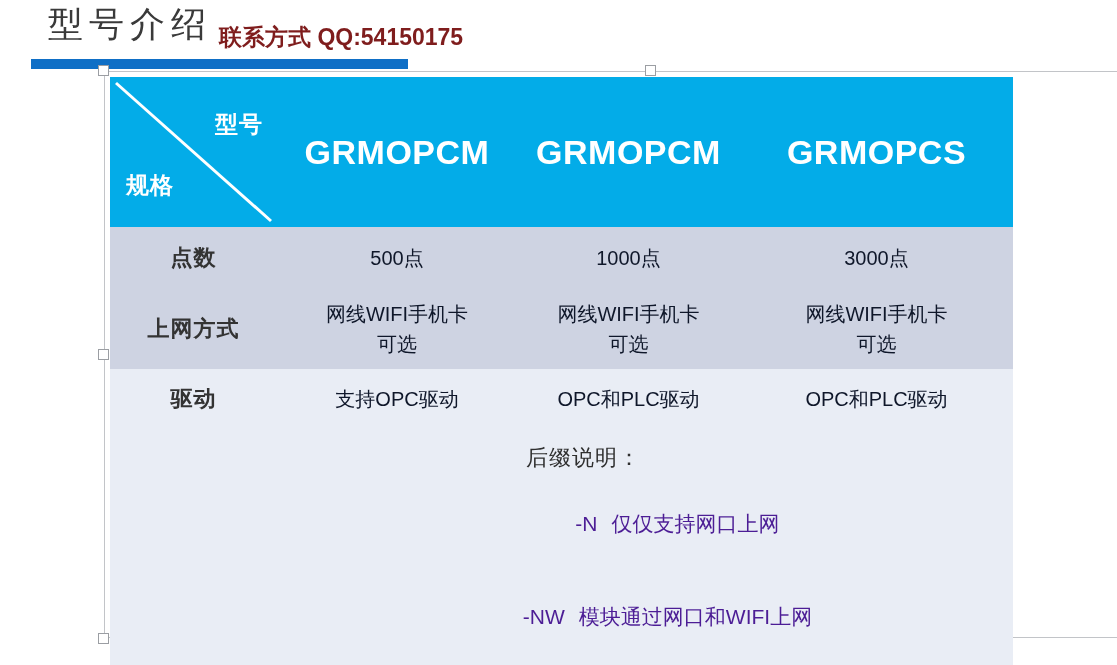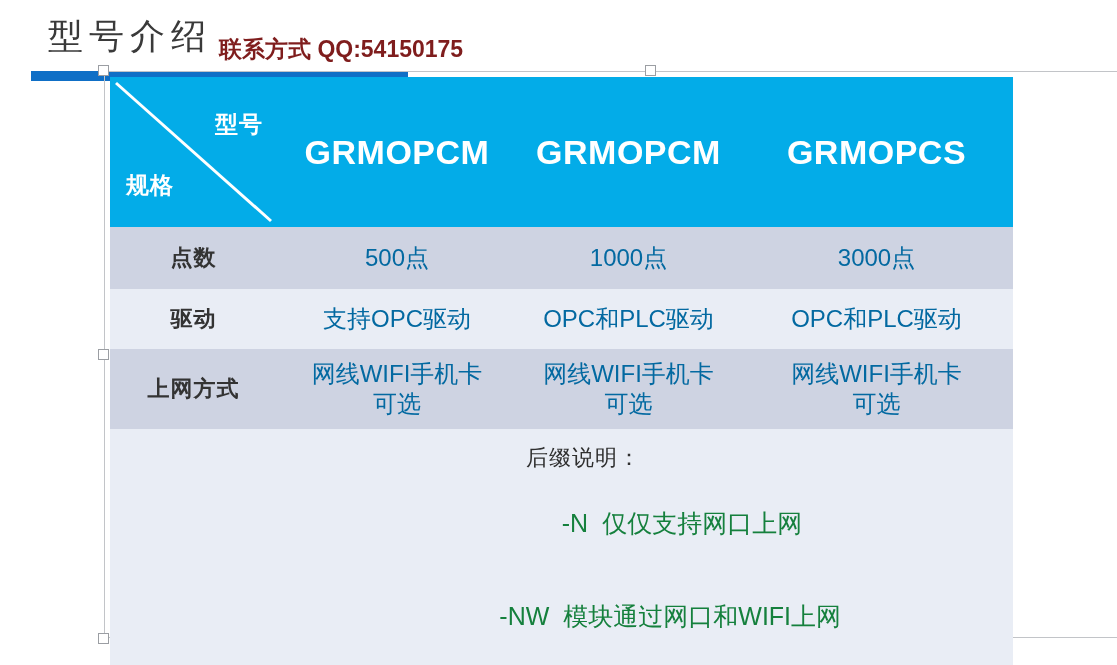--- a/index.html
+++ b/index.html
@@ -13,21 +13,21 @@
     position: relative;
     overflow: hidden;
     font-family: "Liberation Sans", "DejaVu Sans", sans-serif;
     -webkit-font-smoothing: antialiased;
   }
 
   
   #slide-title-block {
     position: absolute;
     left: 0;
-    top: 12px;
+    top: 0;
     width: 1117px;
     height: 89px;
     text-align: right;
   }
   #slide-title {
     position: absolute;
     left: 48px;
     top: 2px;
     font-size: 35px;
     letter-spacing: 6px;
@@ -175,22 +175,22 @@
   .r-driver   td { height: 60px; }
   .r-network  td { height: 80px; }
 
   .spec-label {
     font-size: 22px;
     font-weight: bold;
     color: #333333;
     letter-spacing: 1px;
   }
   .cell-val {
-    font-size: 24px;
-    color: #0369a1;
+    font-size: 20px;
+    color: #0f172a;
     line-height: 30px;
   }
 
   
   .foot-row td {
     background: #e9edf5;
     height: 200px;
     vertical-align: top;
     text-align: left;
     border-top: 3px solid #ffffff;
@@ -199,22 +199,22 @@
     padding: 14px 0 0 44px;
   }
   #footnote-title {
     font-size: 22px;
     font-weight: normal;
     color: #2f2f2f;
     letter-spacing: 1px;
     margin-bottom: 4px;
   }
   .foot-line {
-    font-size: 25px;
-    color: #15803d;
+    font-size: 21px;
+    color: #4c1d95;
     line-height: 31px;
     white-space: pre;
     padding-left: 78px;
   }
   .foot-code {
     display: inline-block;
     width: 62px;
     text-align: right;
     padding-right: 14px;
   }
@@ -278,47 +278,47 @@
         <span class="cell-val">500点</span>
       </td>
       <td>
         <span class="cell-val">1000点</span>
       </td>
       <td>
         <span class="cell-val">3000点</span>
       </td>
     </tr>
 
+    <tr class="body-row row-dark r-network">
+      <td>
+        <span class="spec-label">上网方式</span>
+      </td>
+      <td>
+        <span class="cell-val multiline">网线WIFI手机卡<br>可选</span>
+      </td>
+      <td>
+        <span class="cell-val multiline">网线WIFI手机卡<br>可选</span>
+      </td>
+      <td>
+        <span class="cell-val multiline">网线WIFI手机卡<br>可选</span>
+      </td>
+    </tr>
+
     <tr class="body-row row-light r-driver">
       <td>
         <span class="spec-label">驱动</span>
       </td>
       <td>
         <span class="cell-val">支持OPC驱动</span>
       </td>
       <td>
         <span class="cell-val">OPC和PLC驱动</span>
       </td>
       <td>
         <span class="cell-val">OPC和PLC驱动</span>
-      </td>
-    </tr>
-
-    <tr class="body-row row-dark r-network">
-      <td>
-        <span class="spec-label">上网方式</span>
-      </td>
-      <td>
-        <span class="cell-val multiline">网线WIFI手机卡<br>可选</span>
-      </td>
-      <td>
-        <span class="cell-val multiline">网线WIFI手机卡<br>可选</span>
-      </td>
-      <td>
-        <span class="cell-val multiline">网线WIFI手机卡<br>可选</span>
       </td>
     </tr>
 
     <tr class="foot-row">
       <td colspan="4">
         <div id="footnote">
           <div id="footnote-title">后缀说明：</div>
 
           <div class="foot-line">
             <span class="foot-code">-N</span><span>仅仅支持网口上网</span>

